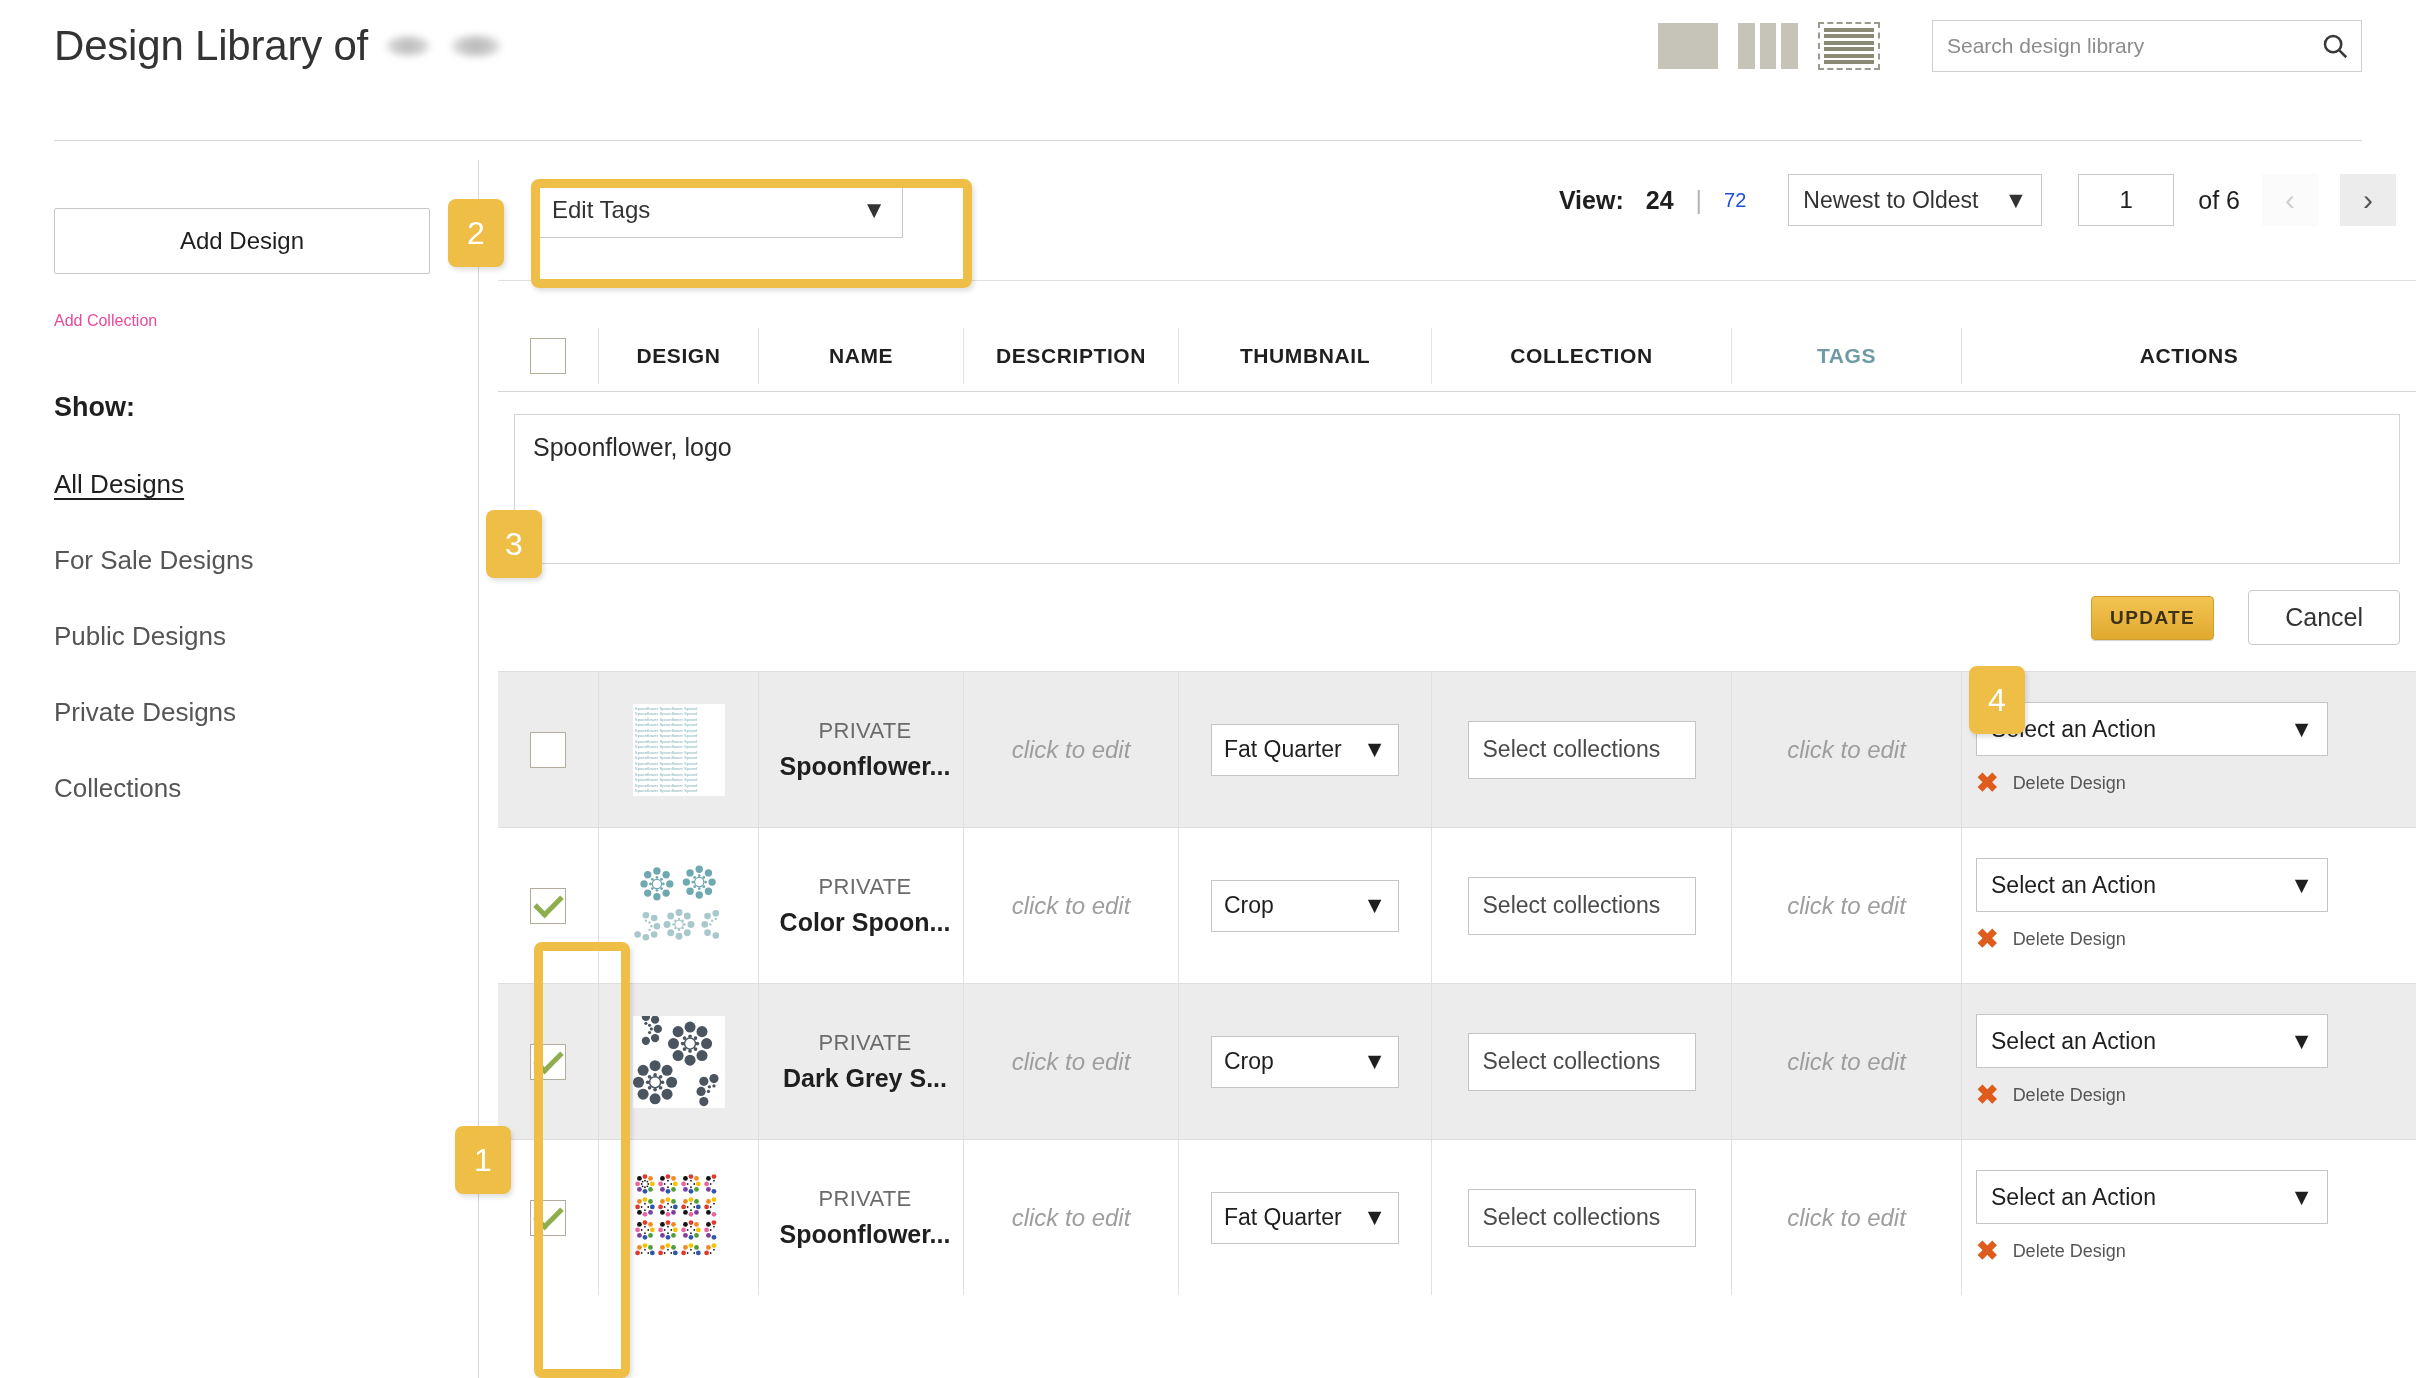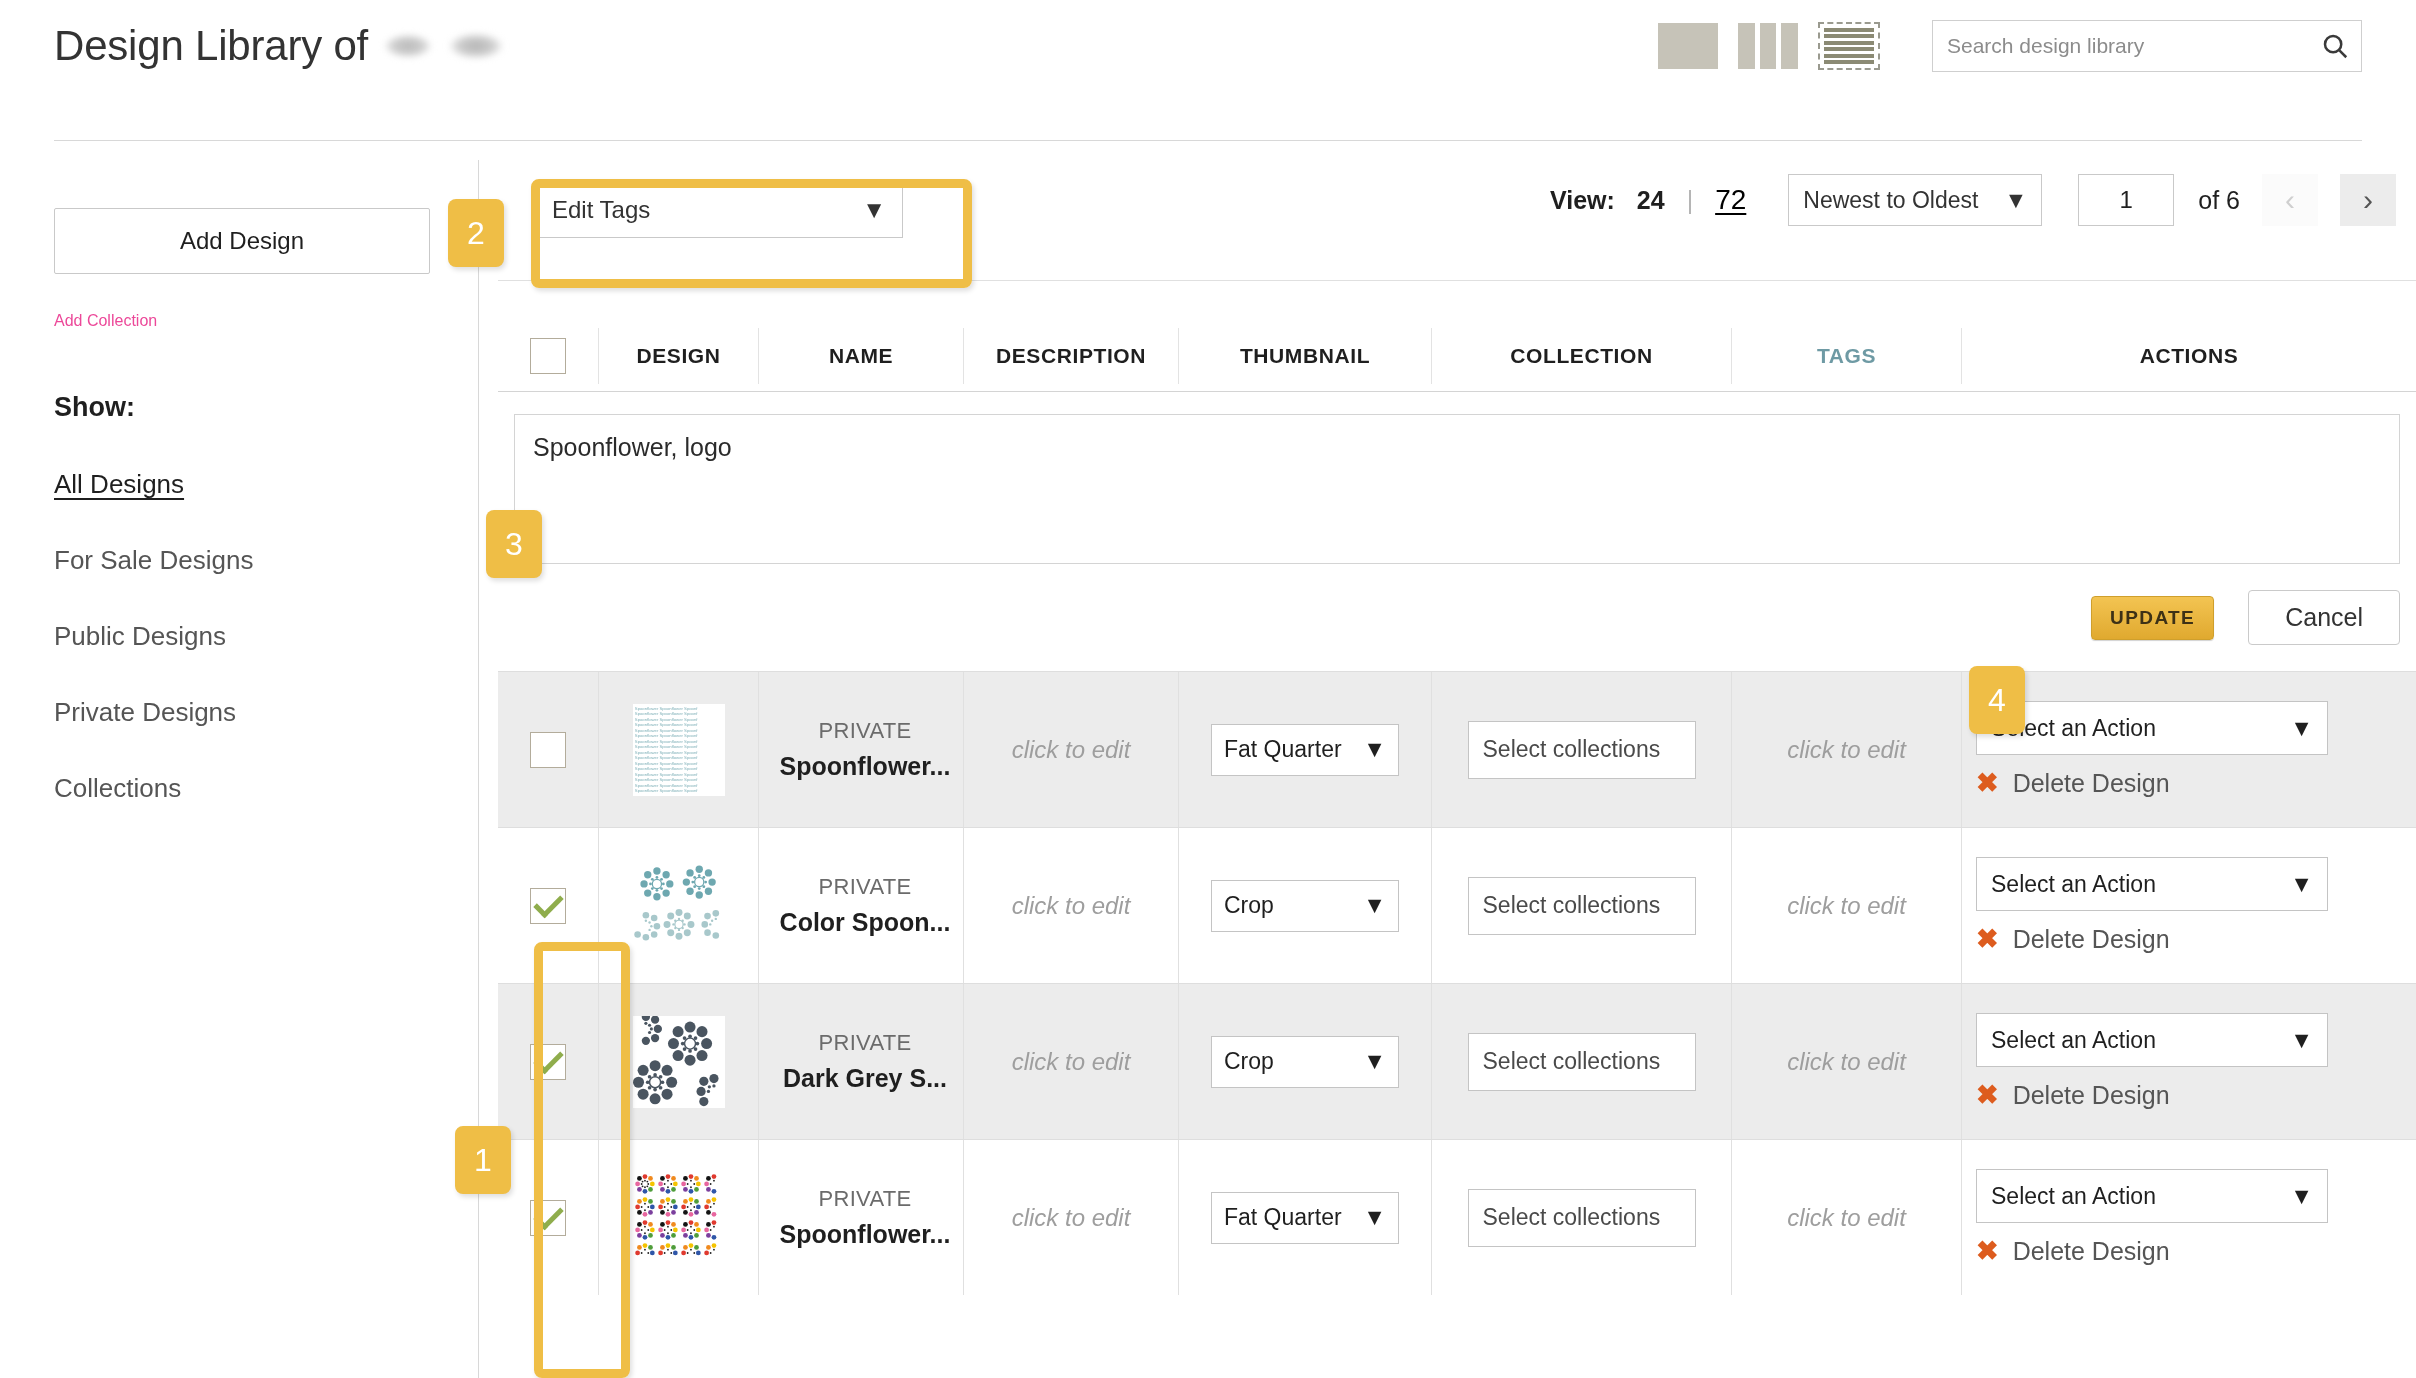--- a/index.html
+++ b/index.html
@@ -105,21 +105,21 @@
   .caret { margin-left: auto; color: #6d6d6d; font-size: 16px; }
 
   .view-controls {
     position: absolute; right: 20px; top: 14px;
     display: flex; align-items: center; gap: 8px;
   }
   .view-lbl { font-size: 25px; font-weight: 700; color: #1f1f1f; margin-right: 14px; }
   .view-24 { font-size: 25px; font-weight: 700; color: #1f1f1f; }
   .view-sep { font-size: 25px; color: #b5b5b5; margin: 0 14px; }
   .view-72 {
-    font-size: 28px; color: #000000; text-decoration: underline;
+    font-size: 20px; color: #1d4ed8; 
     text-underline-offset: 4px; cursor: pointer;
   }
   .sort-select {
     margin-left: 34px; width: 254px; height: 52px;
     border: 1px solid #c9c9c9; background: #fff;
     display: flex; align-items: center; padding: 0 14px; cursor: pointer;
   }
   .sort-select span { font-size: 23px; color: #333; }
   .page-input {
     margin-left: 28px; width: 96px; height: 52px;
@@ -235,21 +235,21 @@
   }
   .coll-input::placeholder { color: #4a4a4a; }
   .act-cell { flex-direction: column; align-items: flex-start !important; justify-content: center !important; padding-left: 14px !important; gap: 14px; }
   .act-select {
     width: 352px; height: 54px; border: 1px solid #c4c4c4; background: #fff;
     display: flex; align-items: center; padding: 0 14px; cursor: pointer;
   }
   .act-select span { font-size: 23px; color: #1f1f1f; }
   .del-row { display: flex; align-items: center; gap: 14px; cursor: pointer; }
   .del-x { color: #dd5c1e; font-size: 27px; font-weight: 700; line-height: 1; }
-  .del-txt { font-size: 25px; color: #555; }
+  .del-txt { font-size: 18px; color: #555; }
 
   
   .badge {
     position: absolute; width: 56px; height: 68px; border-radius: 8px;
     background: #efbe46; color: #fff; font-size: 32px;
     display: flex; align-items: center; justify-content: center;
     box-shadow: 2px 3px 5px rgba(0,0,0,0.13); z-index: 40;
   }
   .ring {
     position: absolute; border: 9px solid #efbe46; border-radius: 8px;

